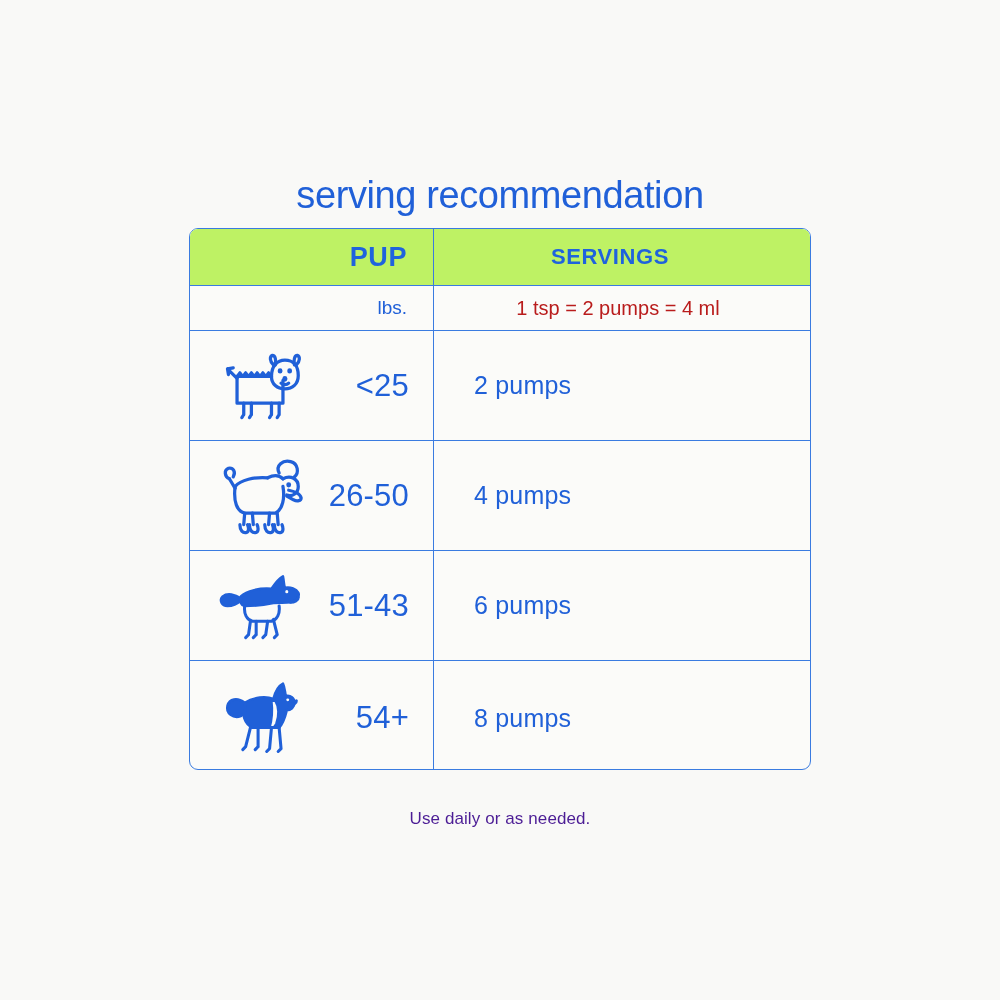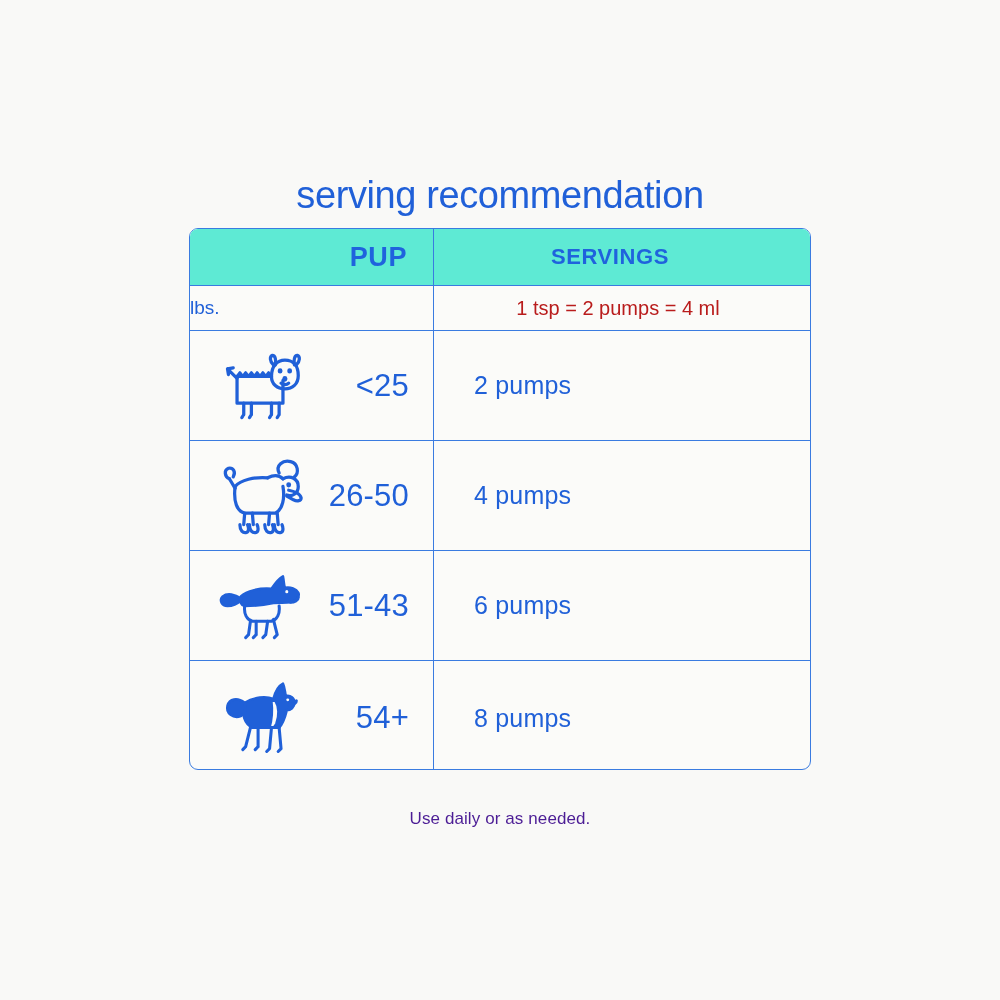--- a/index.html
+++ b/index.html
@@ -76,21 +76,21 @@
   }
 
   
   #table-header-row {
     height: 57px;
     background: #def0fa;
     border-bottom: 1.6px solid #3a7be0;
   }
   #table-header-row .cell-pup,
   #table-header-row .cell-serv {
-    background: #5eead4;
+    background: #bef264;
   }
   #header-pup {
     width: 100%;
     text-align: right;
     padding-right: 26px;
     box-sizing: border-box;
     font-size: 27px;
     font-weight: 700;
     letter-spacing: 0.6px;
     color: #1f63dd;
@@ -106,21 +106,21 @@
     color: #1f63dd;
   }
 
   
   #table-units-row {
     height: 45px;
     border-bottom: 1.6px solid #3a7be0;
   }
   #units-lbs {
     width: 100%;
-    text-align: left;
+    text-align: right;
     padding-right: 26px;
     box-sizing: border-box;
     font-size: 19px;
     font-weight: 500;
     color: #2060d8;
   }
   #units-conversion {
     width: 100%;
     text-align: center;
     padding-right: 8px;

